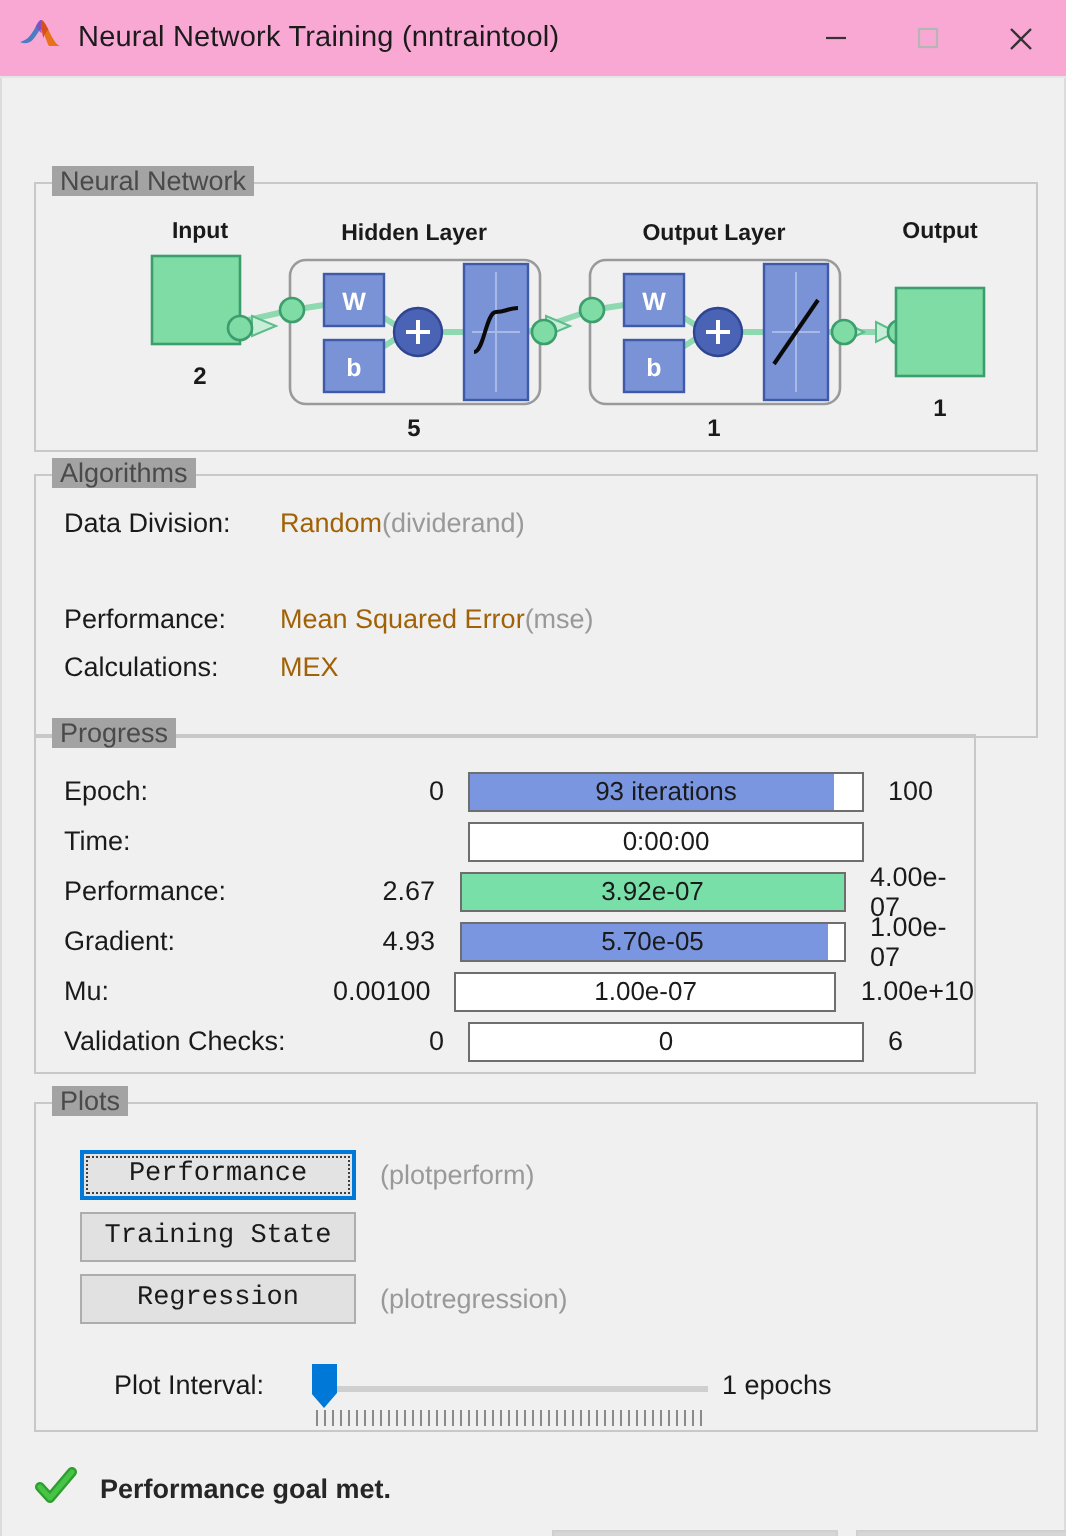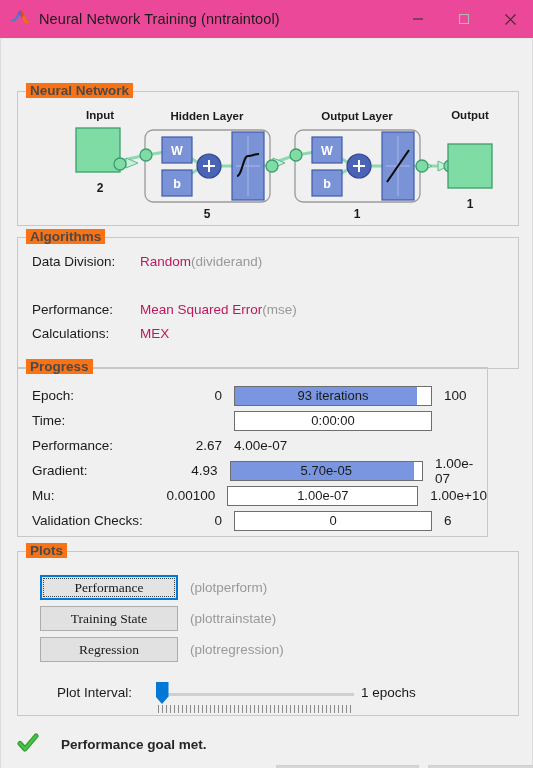--- a/index.html
+++ b/index.html
@@ -13,21 +13,21 @@
     font-family: "Liberation Sans", sans-serif;
     font-size: 13px;
     color: #1a1a1a;
     overflow: hidden;
     position: relative;
   }
 
   
   .titlebar {
     height: 38px;
-    background: #ec4899;
+    background: #f9a8d4;
     display: flex;
     align-items: center;
     border-bottom: 1px solid #e5e5e5;
     position: relative;
   }
   .tb-logo {
     width: 22px;
     height: 22px;
     margin-left: 9px;
     margin-right: 8px;
@@ -69,41 +69,41 @@
   
   .group {
     position: absolute;
     border: 1px solid #c8c8c8;
     box-sizing: border-box;
   }
   .group-title {
     position: absolute;
     top: -9px;
     left: 8px;
-    background: #f97316;
+    background: #a3a3a3;
     padding: 0 4px;
     font-size: 13.5px;
-    font-weight: bold;
+    font-weight: normal;
     color: #4a4a4a;
   }
 
   
   #nn-group { left: 16px; top: 52px; width: 502px; height: 135px; }
   #nn-diagram { position: absolute; left: 0; top: 0; }
 
   
   #alg-group { left: 16px; top: 198px; width: 502px; height: 132px; }
   .alg-row {
     position: absolute;
     left: 14px;
     white-space: nowrap;
     font-size: 13.5px;
   }
   .alg-label { display: inline-block; width: 108px; color: #1a1a1a; }
-  .alg-value { color: #be185d; margin-top: 40px; }
+  .alg-value { color: #a16207; margin-top: 40px; }
   .alg-func { color: #999999; margin-left: 0; }
 
   
   #prog-group { left: 16px; top: 328px; width: 471px; height: 170px; }
   .prog-row {
     position: absolute;
     left: 0;
     width: 100%;
     height: 21px;
     display: flex;
@@ -153,21 +153,21 @@
   
   #plots-group { left: 16px; top: 512px; width: 502px; height: 165px; }
   .plot-btn {
     position: absolute;
     left: 22px;
     width: 138px;
     height: 25px;
     background: #e1e1e1;
     border: 1px solid #adadad;
     box-sizing: border-box;
-    font-family: Liberation Serif, serif;
+    font-family: Liberation Mono, monospace;
     font-size: 13.5px;
     color: #1a1a1a;
     display: flex;
     align-items: center;
     justify-content: center;
     padding: 0;
   }
   .plot-btn.focused {
     border: 1px solid #0078d7;
     outline: 1px solid #0078d7;
@@ -232,21 +232,21 @@
     position: absolute;
     left: 16px;
     top: 693px;
     display: flex;
     align-items: center;
   }
   .status-text {
     font-size: 13.5px;
     font-weight: bold;
     color: #262626;
-    margin-left: 22px;
+    margin-left: 11px;
   }
 
   
   .bottom-btn {
     position: absolute;
     top: 726px;
     height: 28px;
     background: #d6d6d6;
     border: 1px solid #d0d0d0;
     box-sizing: border-box;
@@ -406,20 +406,24 @@
       <span class="prog-cur"></span>
       <span class="prog-barwrap">
         <span class="prog-bartext">0:00:00</span>
       </span>
       <span class="prog-max"></span>
     </div>
 
     <div class="prog-row" style="top:67px">
       <span class="prog-label">Performance:</span>
       <span class="prog-cur">2.67</span>
+      <span class="prog-barwrap">
+        <span class="prog-fill green" id="fill-perf" style="width: 100%;"></span>
+        <span class="prog-bartext">3.92e-07</span>
+      </span>
       <span class="prog-max">4.00e-07</span>
     </div>
 
     <div class="prog-row" style="top:92px">
       <span class="prog-label">Gradient:</span>
       <span class="prog-cur">4.93</span>
       <span class="prog-barwrap">
         <span class="prog-fill" id="fill-grad" style="width: 96%;"></span>
         <span class="prog-bartext">5.70e-05</span>
       </span>
@@ -445,21 +449,20 @@
     </div>
   </div>
 
   <div class="group" id="plots-group">
     <span class="group-title">Plots</span>
 
     <button class="plot-btn focused" style="top:23px">Performance</button>
     <span class="plot-func" style="top:23px">(plotperform)</span>
 
     <button class="plot-btn" style="top:54px">Training State</button>
-    <span class="plot-func" style="top:54px">(plottrainstate)</span>
 
     <button class="plot-btn" style="top:85px">Regression</button>
     <span class="plot-func" style="top:85px">(plotregression)</span>
   </div>
 
   <span class="slider-label">Plot Interval:</span>
   <span class="slider-track"></span>
   <span class="slider-thumb" id="slider-thumb" style="left: 154.5px;"></span>
   <span class="slider-ticks"></span>
   <span class="slider-value">1 epochs</span>

